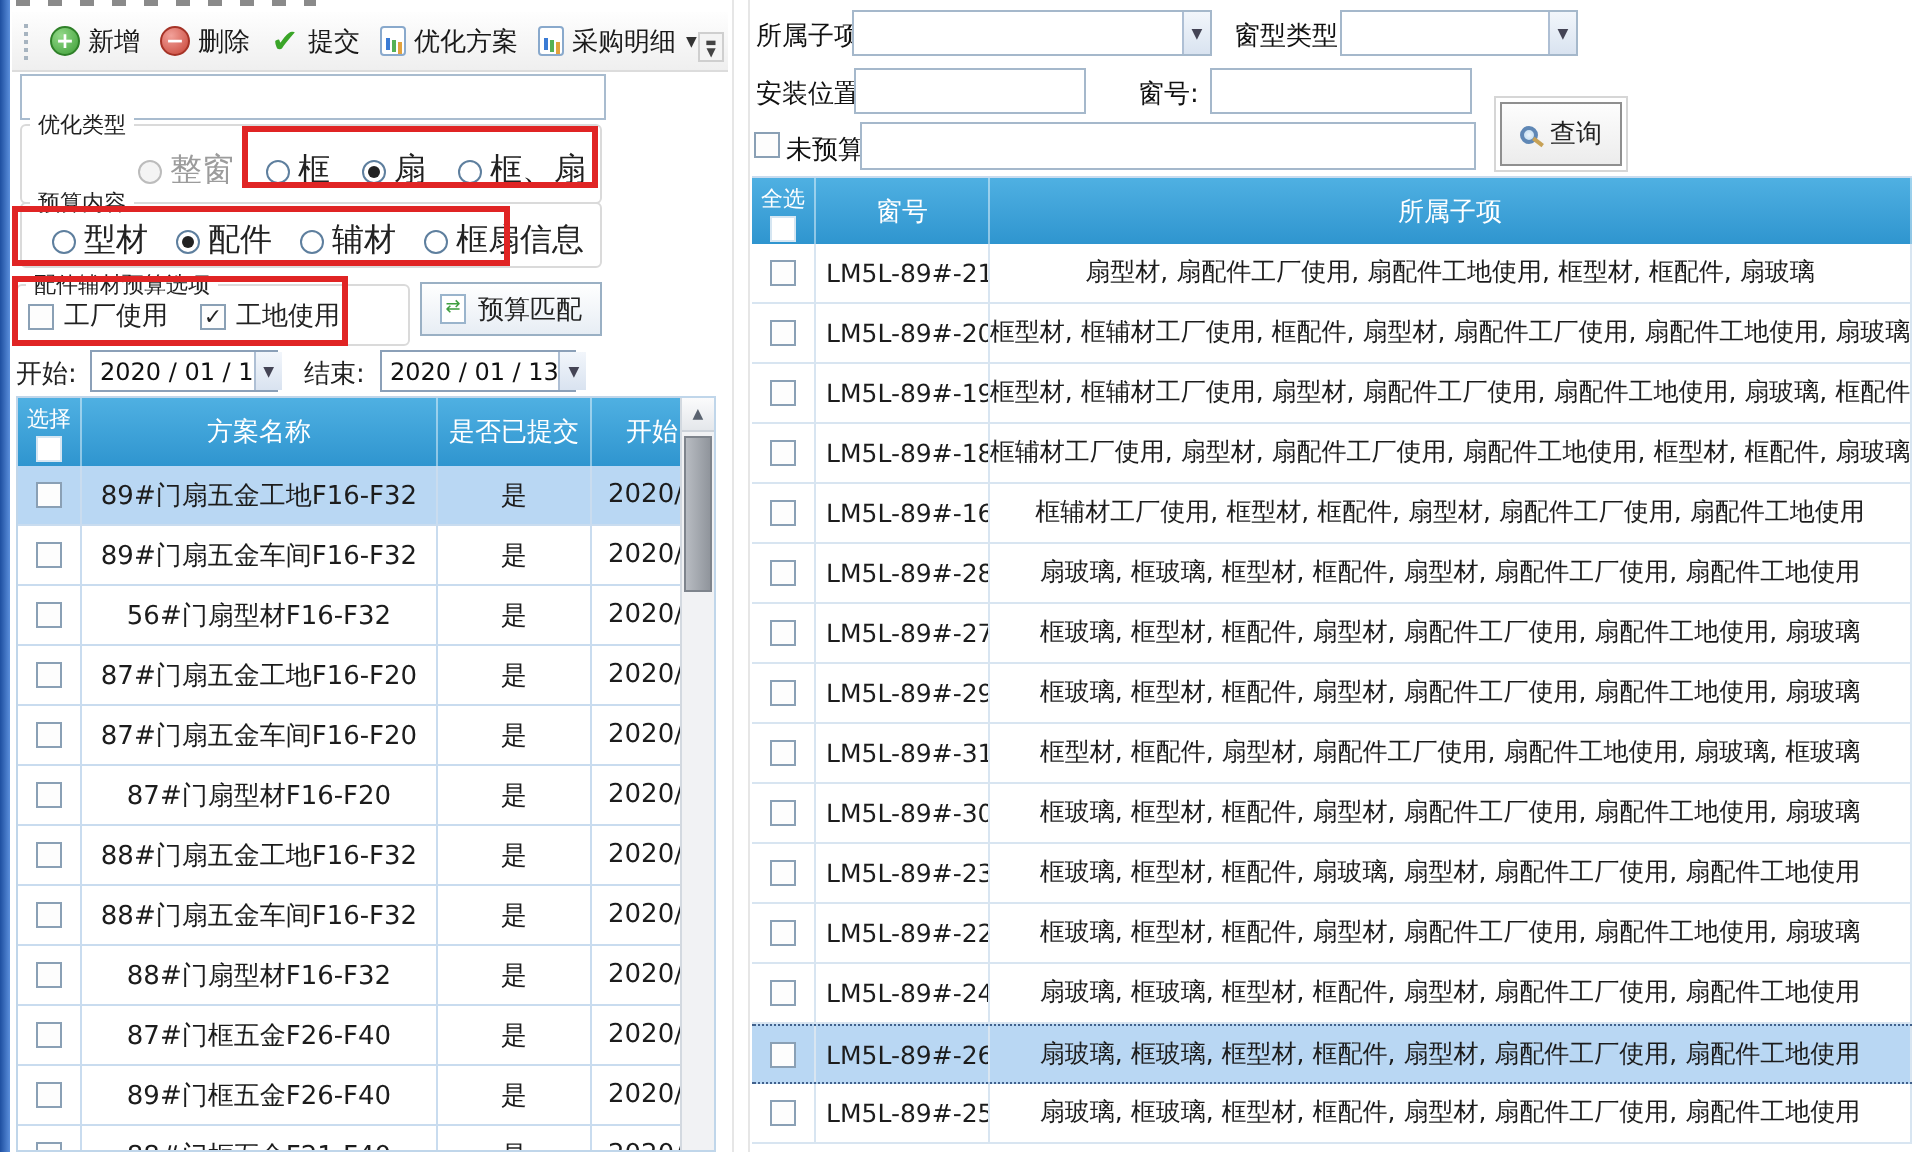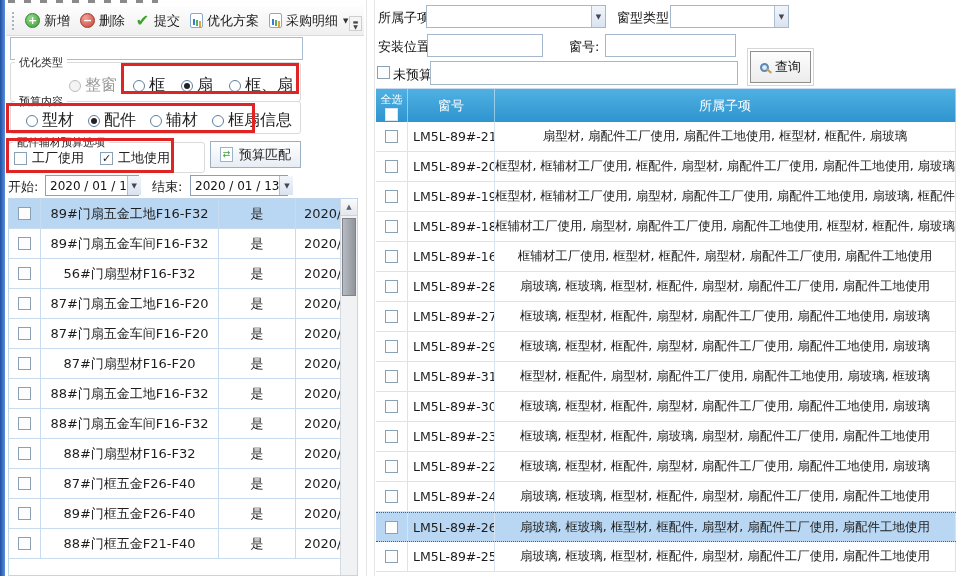--- a/index.html
+++ b/index.html
@@ -240,20 +240,29 @@
     <span class="date-text">2020 / 01 / 1</span>
     <span class="combo-arrow">▼</span>
   </div>
   <span class="date-label" id="lbl-end">结束:</span>
   <div class="date-combo" id="combo-end">
     <span class="date-text">2020 / 01 / 13</span>
     <span class="combo-arrow">▼</span>
   </div>
 
   <div class="ltable">
+    <div class="lt-header">
+      <div class="col-sel hdr-sel">
+        <span>选择</span>
+        <span class="hdr-cb"></span>
+      </div>
+      <div class="col-name">方案名称</div>
+      <div class="col-sub">是否已提交</div>
+      <div class="col-date">开始</div>
+    </div>
     <div id="plan-rows">
         <div class="lt-row selected">
           <div class="col-sel">
             <span class="cb"></span>
           </div>
           <div class="col-name">89#门扇五金工地F16-F32</div>
           <div class="col-sub">是</div>
           <div class="col-date">2020/0</div>
         </div>
         <div class="lt-row">

